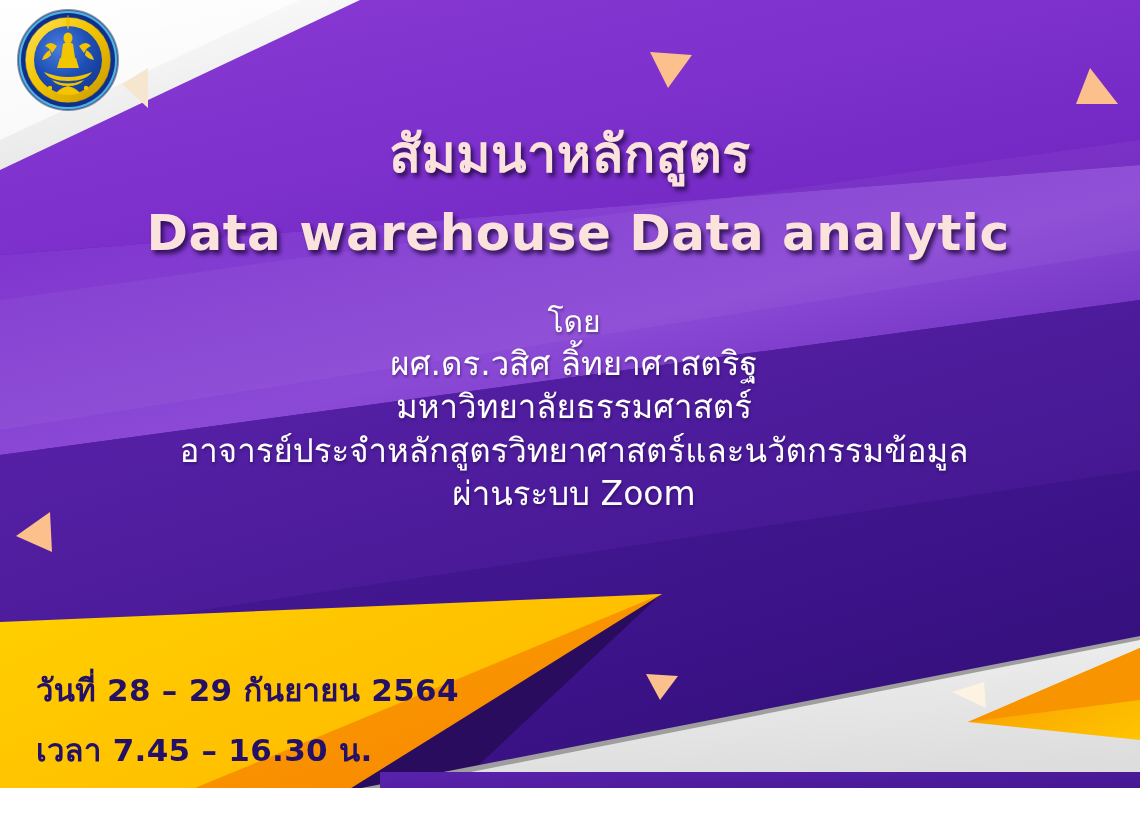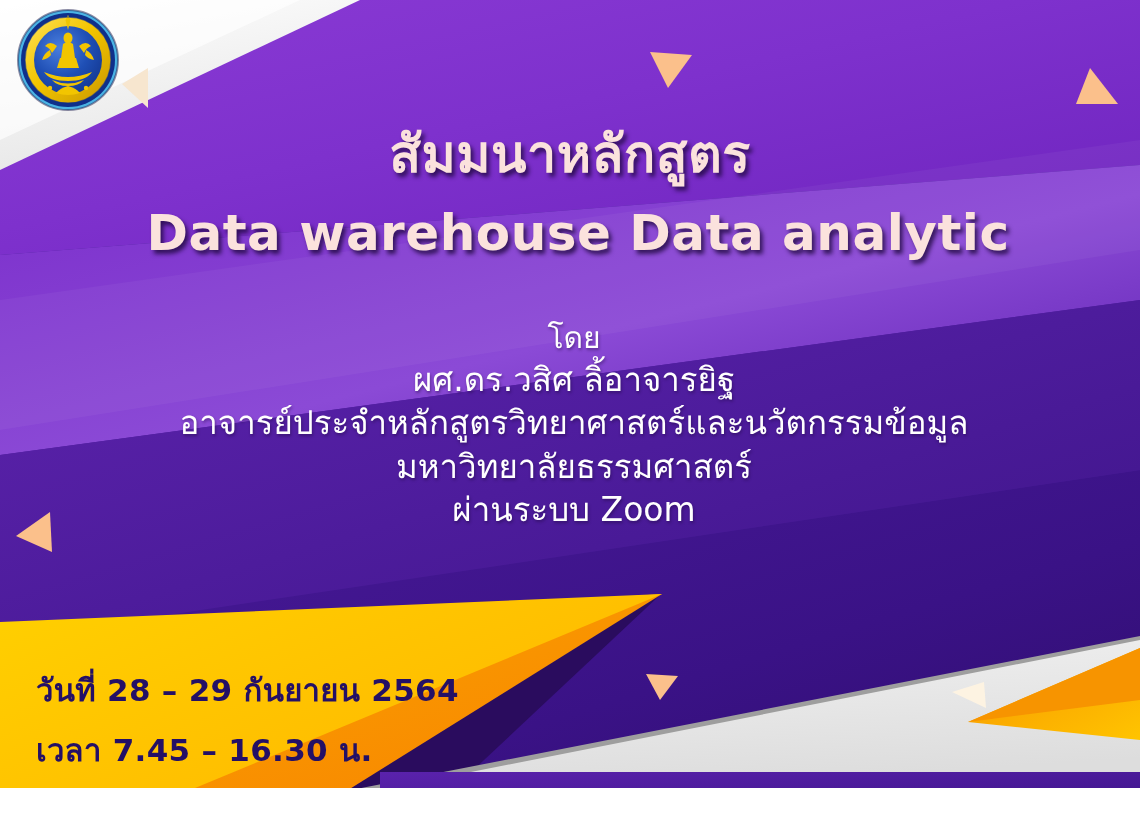--- a/index.html
+++ b/index.html
@@ -60,21 +60,20 @@
     padding-left:16px;
   }
 
   
   .body-block{
     position:absolute;
     left:8px; right:0;
     top:302px;
     text-align:center;
     color:#ffffff;
-    margin-top:16px;
   }
   .body-block .ln{
     display:block;
     font-size:33px;
     font-weight:400;
     line-height:1.32;
     text-shadow:1px 2px 3px rgba(30,8,60,.45);
   }
   .body-block .ln.by{font-size:30px;}
   .body-block .ln.wide{font-size:33px;}
@@ -224,23 +223,23 @@
 
   <div class="content">
 
     <div class="headline">
       <span class="h-thai">สัมมนาหลักสูตร</span>
       <span class="h-eng">Data warehouse Data analytic</span>
     </div>
 
     <div class="body-block">
       <span class="ln by">โดย</span>
-      <span class="ln">ผศ.ดร.วสิศ ลิ้อาจารยิฐ</span>
+      <span class="ln">ผศ.ดร.วสิศ ลิ้ทยาศาสตริฐ</span>
+      <span class="ln">มหาวิทยาลัยธรรมศาสตร์</span>
       <span class="ln wide">อาจารย์ประจำหลักสูตรวิทยาศาสตร์และนวัตกรรมข้อมูล</span>
-      <span class="ln">มหาวิทยาลัยธรรมศาสตร์</span>
       <span class="ln">ผ่านระบบ Zoom</span>
     </div>
 
     <div class="date-block">
       <span class="dl">วันที่ 28 – 29 กันยายน 2564</span>
       <span class="dl">เวลา 7.45 – 16.30 น.</span>
     </div>
 
   </div>
 </div>

